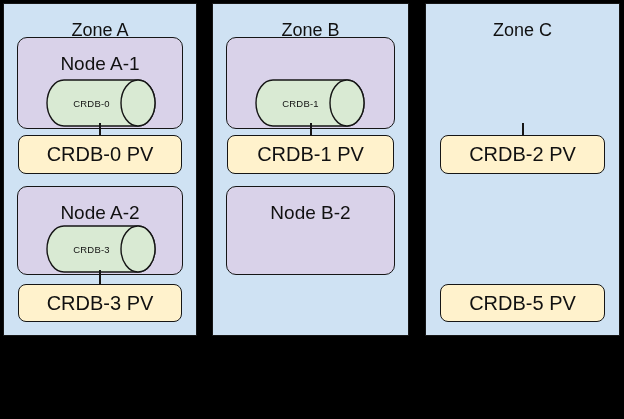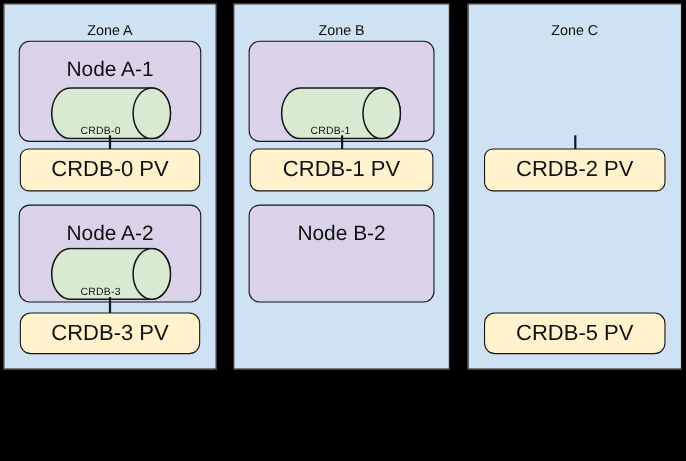--- a/index.html
+++ b/index.html
@@ -2,39 +2,39 @@
 <html><head>
 <meta charset="utf-8">
 <style>
   html,body{margin:0;padding:0;background:#000;}
   .canvas{position:relative;width:624px;height:419px;background:#000;overflow:hidden;
           font-family:"Liberation Sans", sans-serif;color:#111;}
   .zone{position:absolute;top:3px;height:333px;background:#cfe2f3;border:1.4px solid #161616;box-sizing:border-box;}
   .zone-a{left:3px;width:194px;}
   .zone-b{left:212px;width:197px;}
   .zone-c{left:425px;width:195px;}
-  .zone-label{position:absolute;top:16px;left:0;right:0;text-align:center;font-size:13px;}
+  .zone-label{position:absolute;top:16px;left:0;right:0;text-align:center;font-size:18px;}
   .node{position:absolute;left:13px;right:13px;background:#d9d2e9;border:1.4px solid #161616;
         border-radius:10px;box-sizing:border-box;}
   .node-1{top:33px;height:92px;}
   .node-2{top:182px;height:89px;}
   .node-label{position:absolute;top:15px;left:0;right:0;text-align:center;font-size:19px;}
   .pv{position:absolute;left:14px;right:14px;background:#fff2cc;border:1.4px solid #161616;
       border-radius:8px;box-sizing:border-box;display:flex;align-items:center;justify-content:center;
       font-size:20px;}
   .pv-1{top:131px;height:39px;}
-  .pv-2{top:280px;height:38px;border-radius:10px;}
+  .pv-2{top:280px;height:38px;}
   .connector{position:absolute;left:50%;width:2px;margin-left:-1px;background:#161616;}
   .connector-1{top:119px;height:14px;}
   .connector-2{top:266px;height:15px;}
   .cylinder{position:absolute;left:28px;width:110px;height:48px;}
   .cyl-1{top:41px;}
   .cyl-2{top:38px;}
   .cylinder svg{display:block;}
-  .cyl-label{position:absolute;top:16px;left:0;width:91px;height:100%;display:flex;
+  .cyl-label{position:absolute;top:0;left:0;width:91px;height:100%;display:flex;
              align-items:center;justify-content:center;font-size:9.5px;letter-spacing:.2px;}
 </style>
 </head>
 <body>
 
 <div class="canvas">
 
   <section class="zone zone-a">
     <div class="zone-label">Zone A</div>
 

